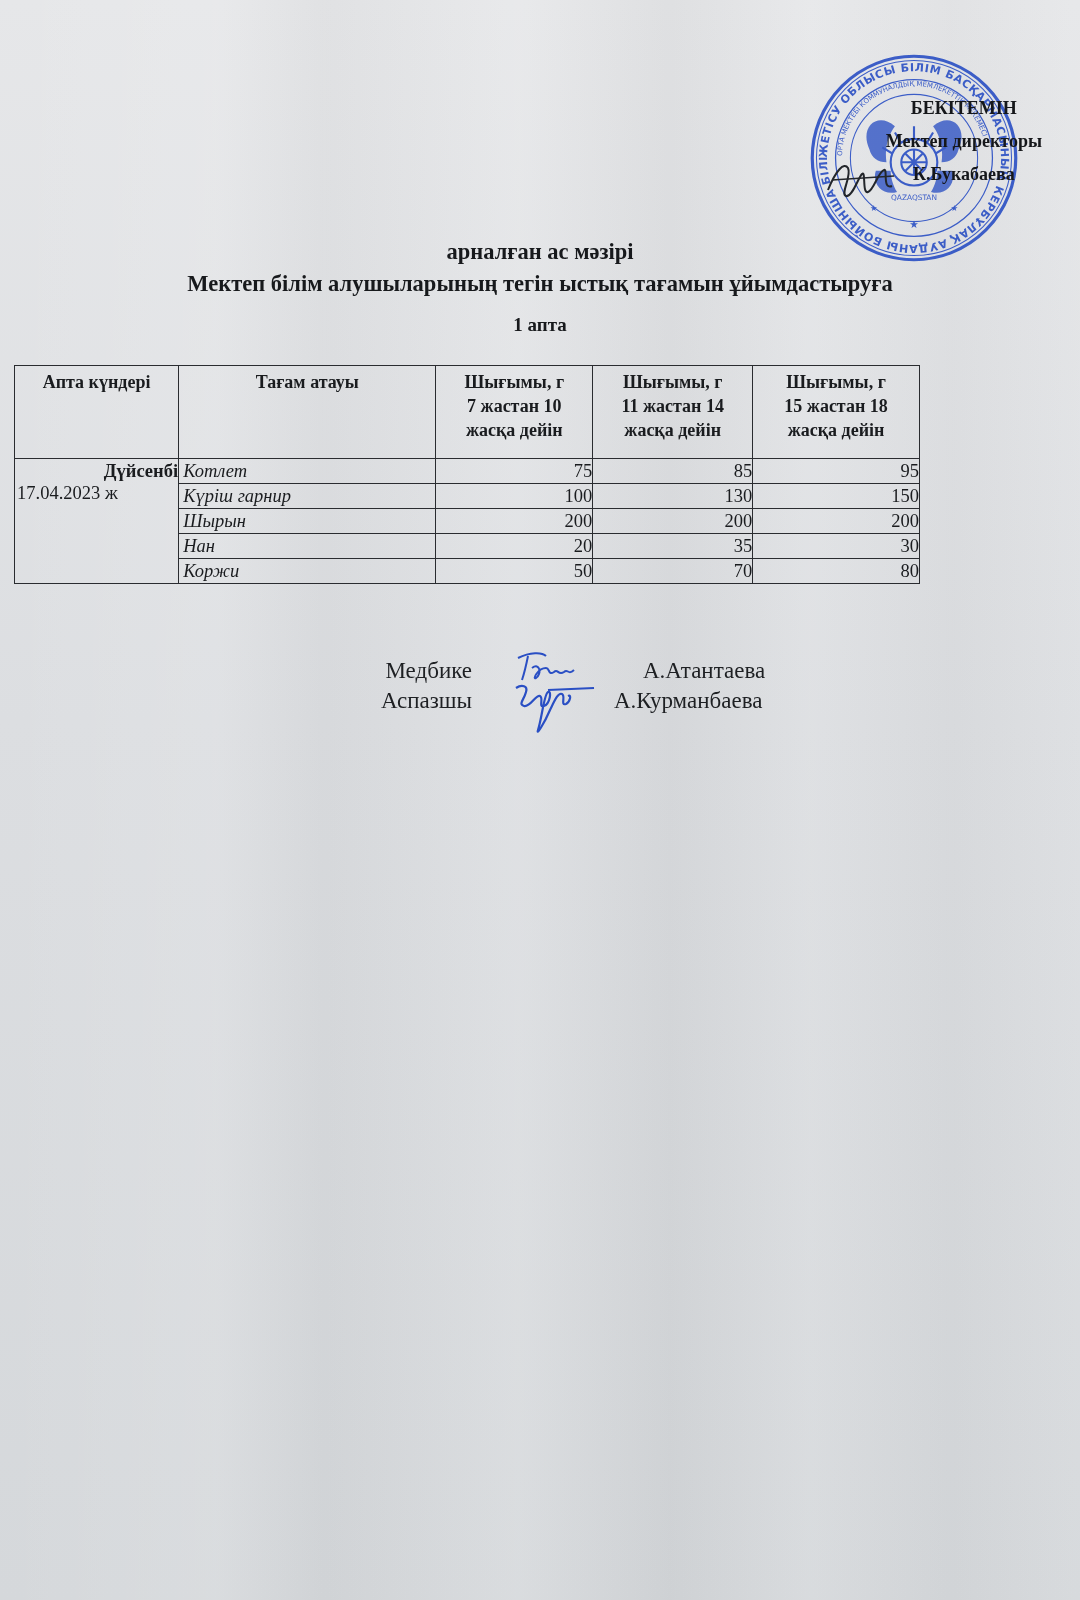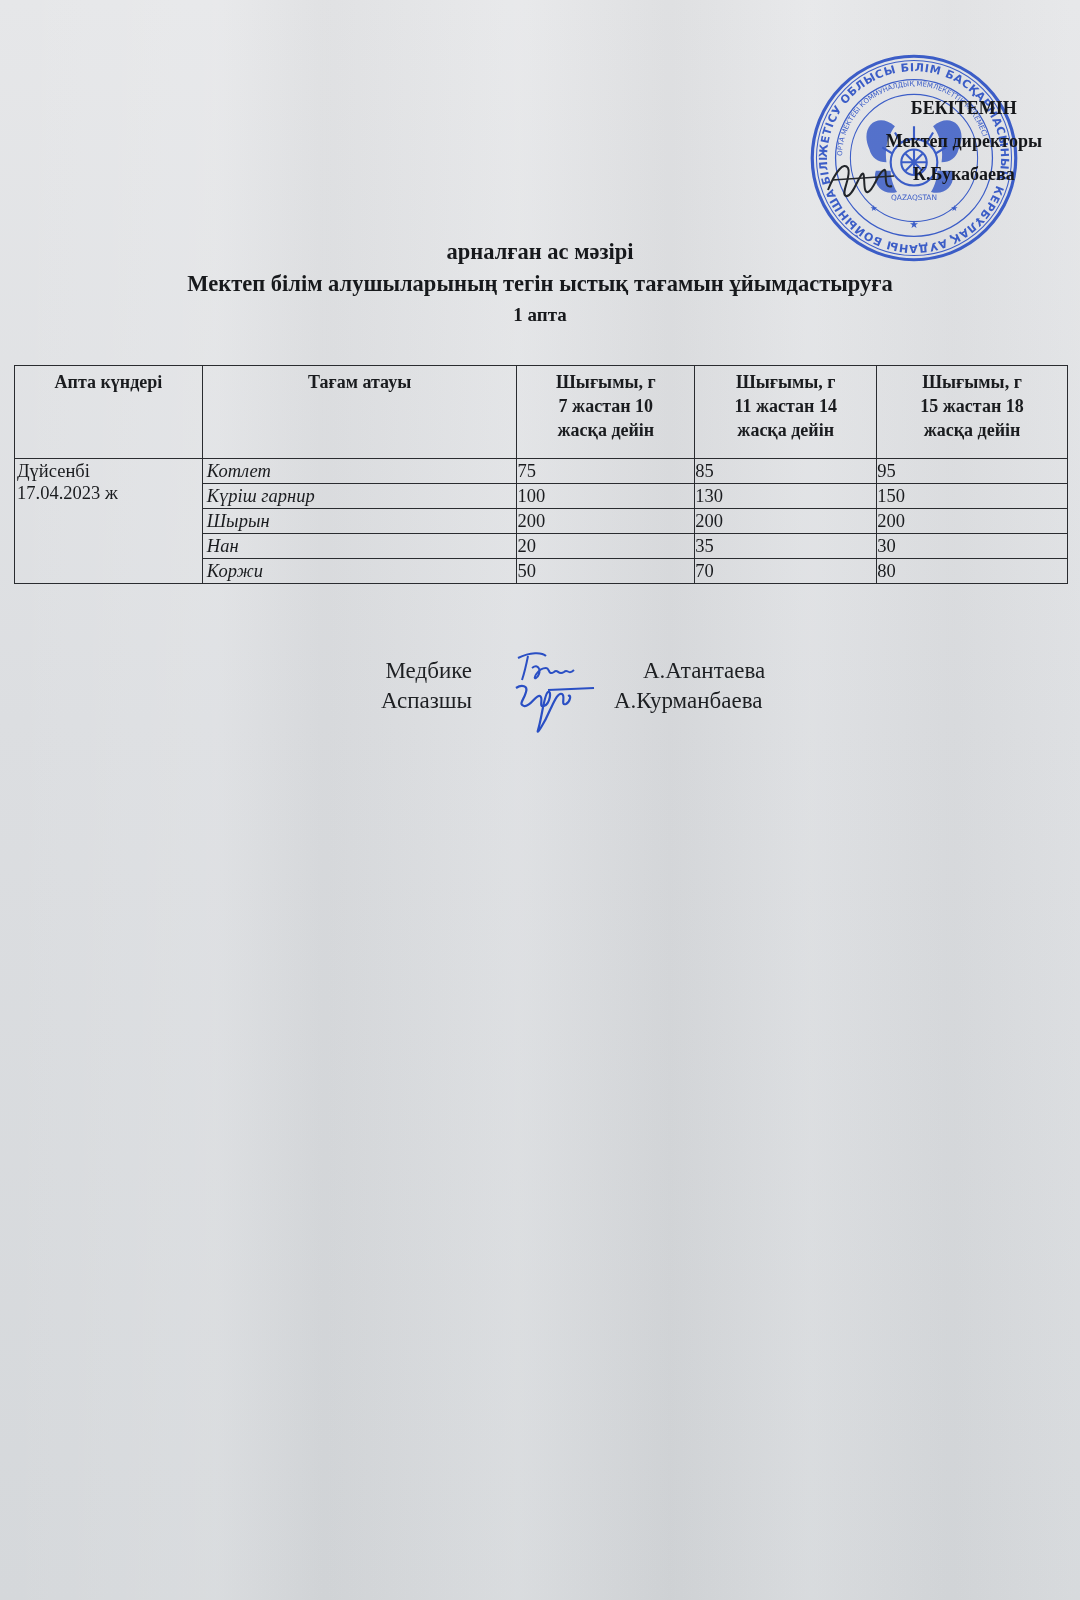--- a/index.html
+++ b/index.html
@@ -74,29 +74,29 @@
       font-weight: bold;
       font-size: 22.5px;
       line-height: 32px;
       color: #17191c;
     }
     .title-block .week {
       display: block;
       font-weight: bold;
       font-size: 19px;
       line-height: 26px;
-      margin-top: 2px;
+      margin-top: 12px;
     }
 
     
     .menu-table {
       position: absolute;
       left: 14px;
       top: 365px;
-      width: 1054px;
+      width: 906px;
       border-collapse: collapse;
       font-size: 18.5px;
       color: #1a1c1f;
     }
     .menu-table th, .menu-table td {
       border: 1.6px solid #2a2c30;
       padding: 0;
     }
     .menu-table th {
       font-weight: bold;
@@ -110,24 +110,24 @@
     .menu-table td {
       height: 24px;
       line-height: 24px;
     }
     .menu-table td.day-cell {
       vertical-align: top;
       padding-left: 2px;
       line-height: 22px;
       padding-top: 1px;
     }
-    .day-name { font-weight: normal; display: block; }
+    .day-name { font-weight: bold; display: block; text-align: right; }
     .day-date { display: block; }
     .menu-table td.dish { padding-left: 4px; text-align: left; font-style: italic; }
-    .menu-table td.num { text-align: left; }
+    .menu-table td.num { text-align: right; }
 
     col.c1 { width: 188px; }
     col.c2 { width: 315px; }
     col.c3 { width: 178px; }
     col.c4 { width: 182px; }
     col.c5 { width: 191px; }
 
     
     .signatures {
       position: absolute;

